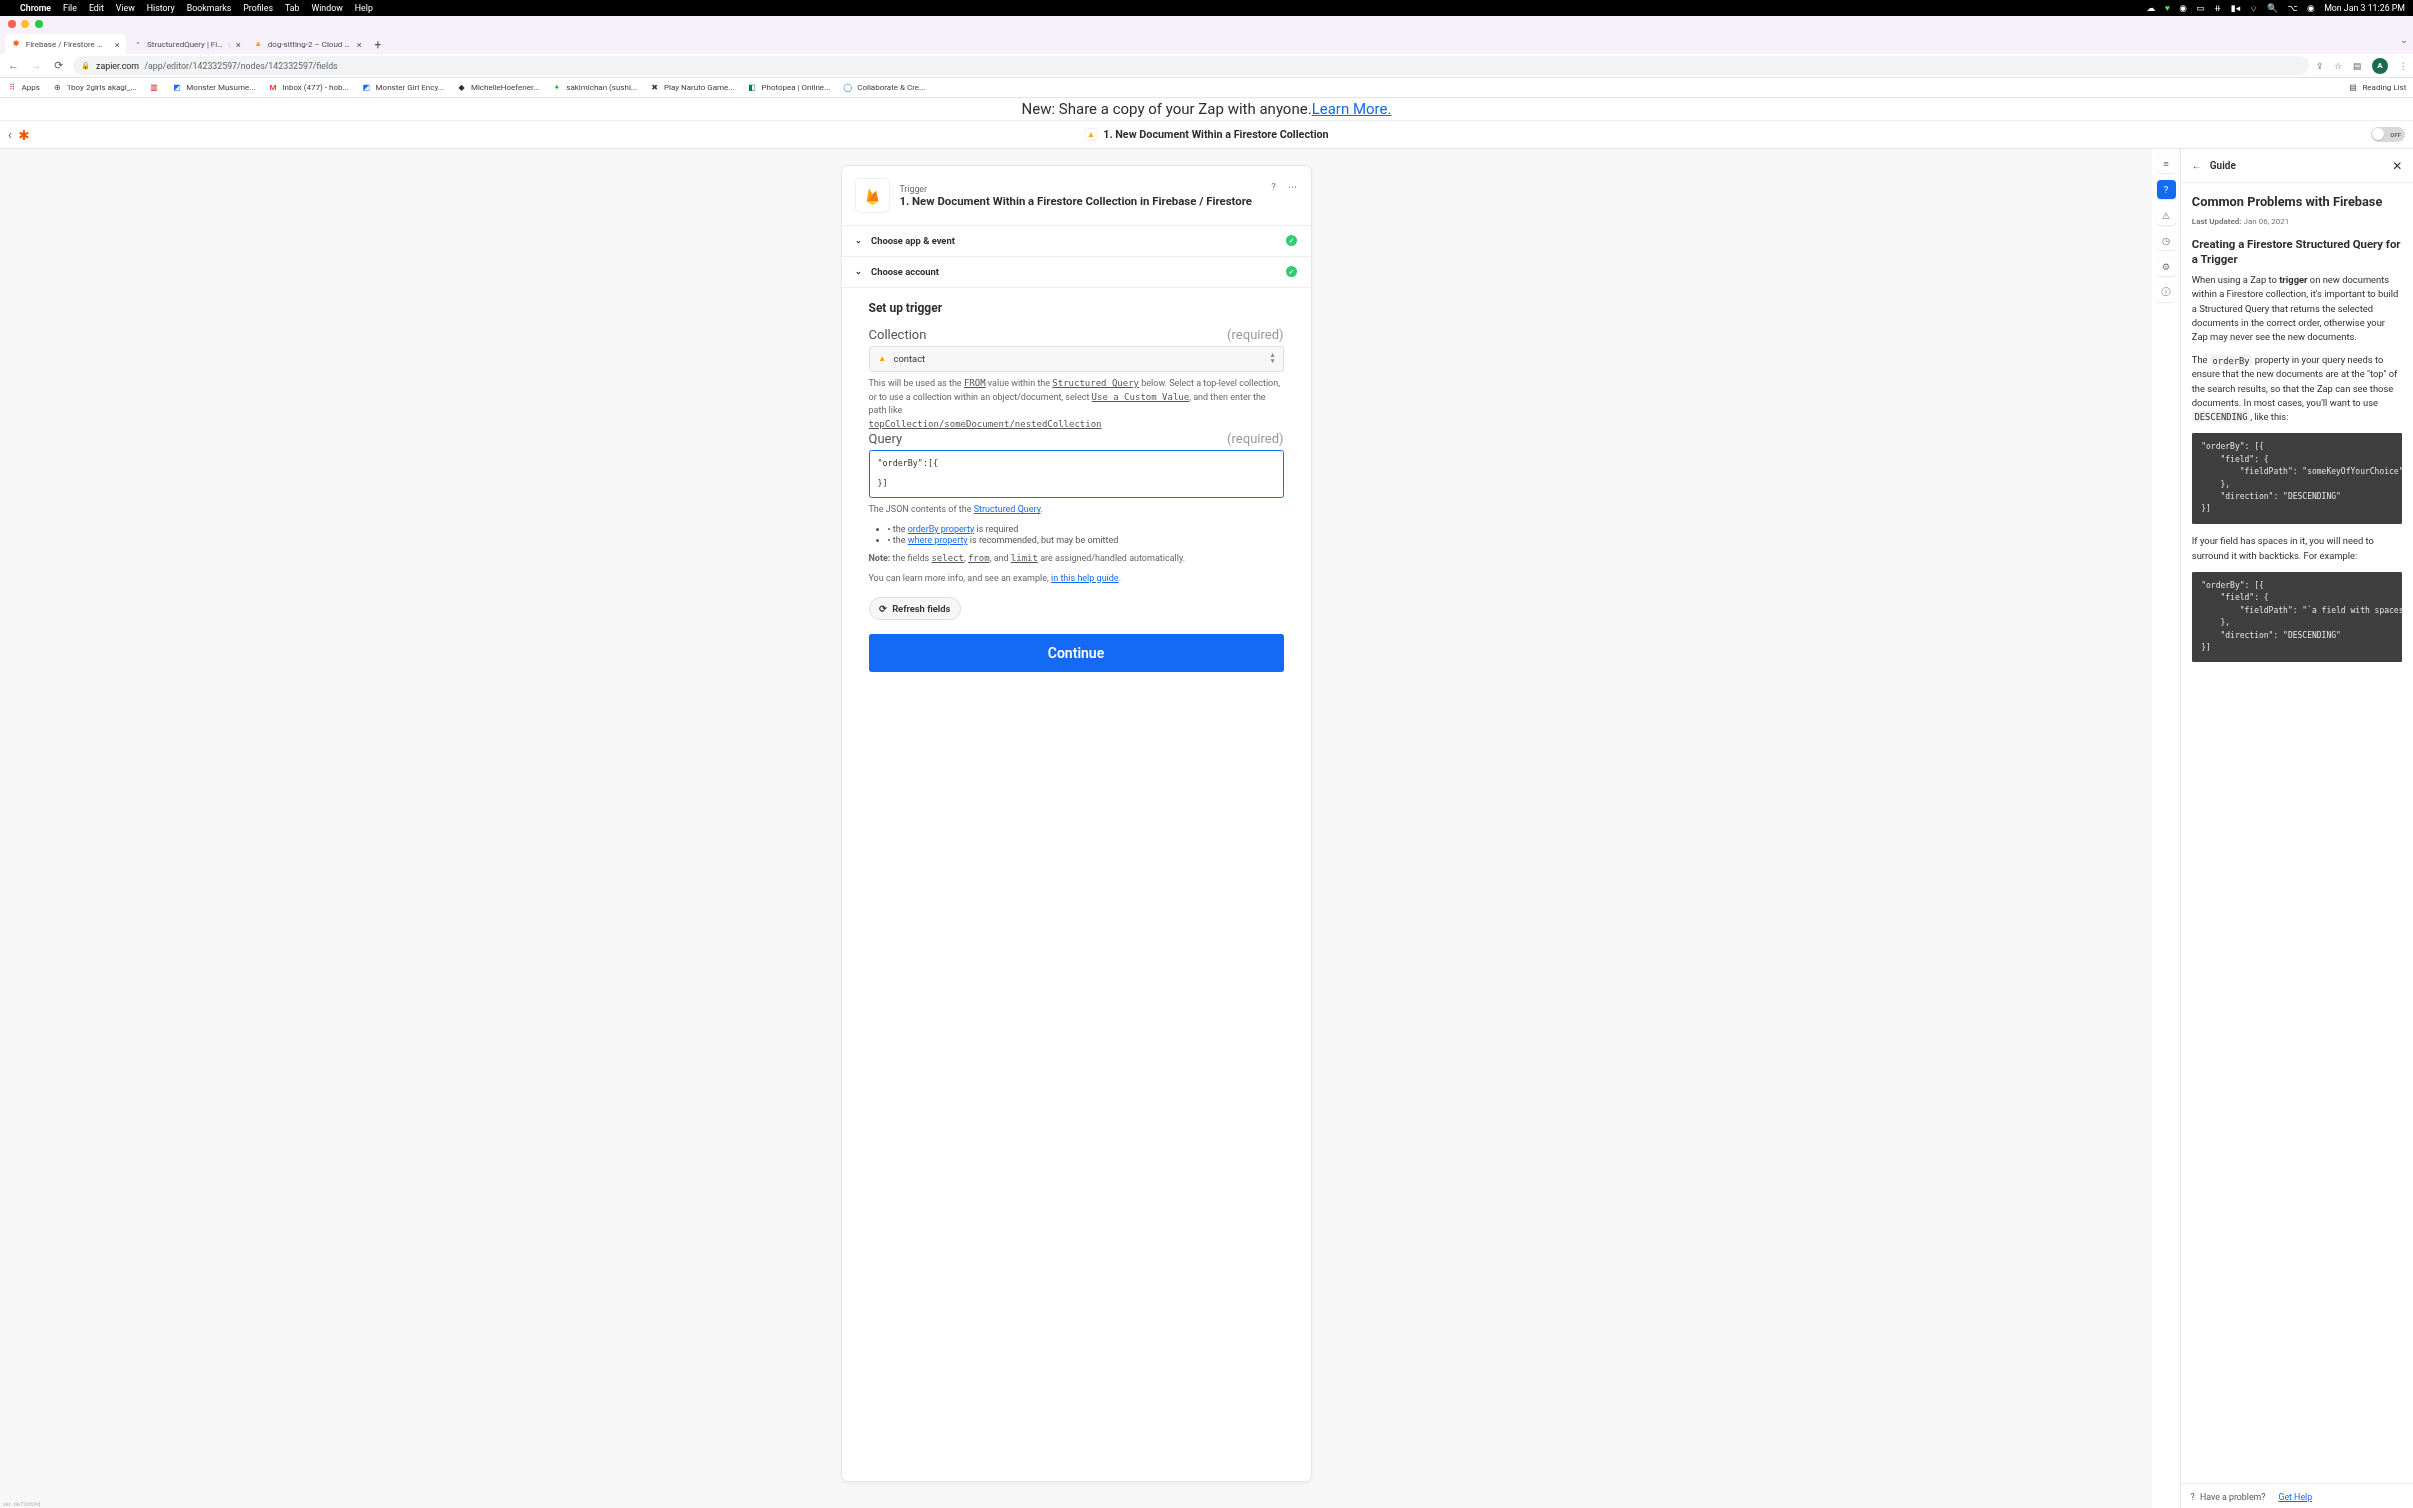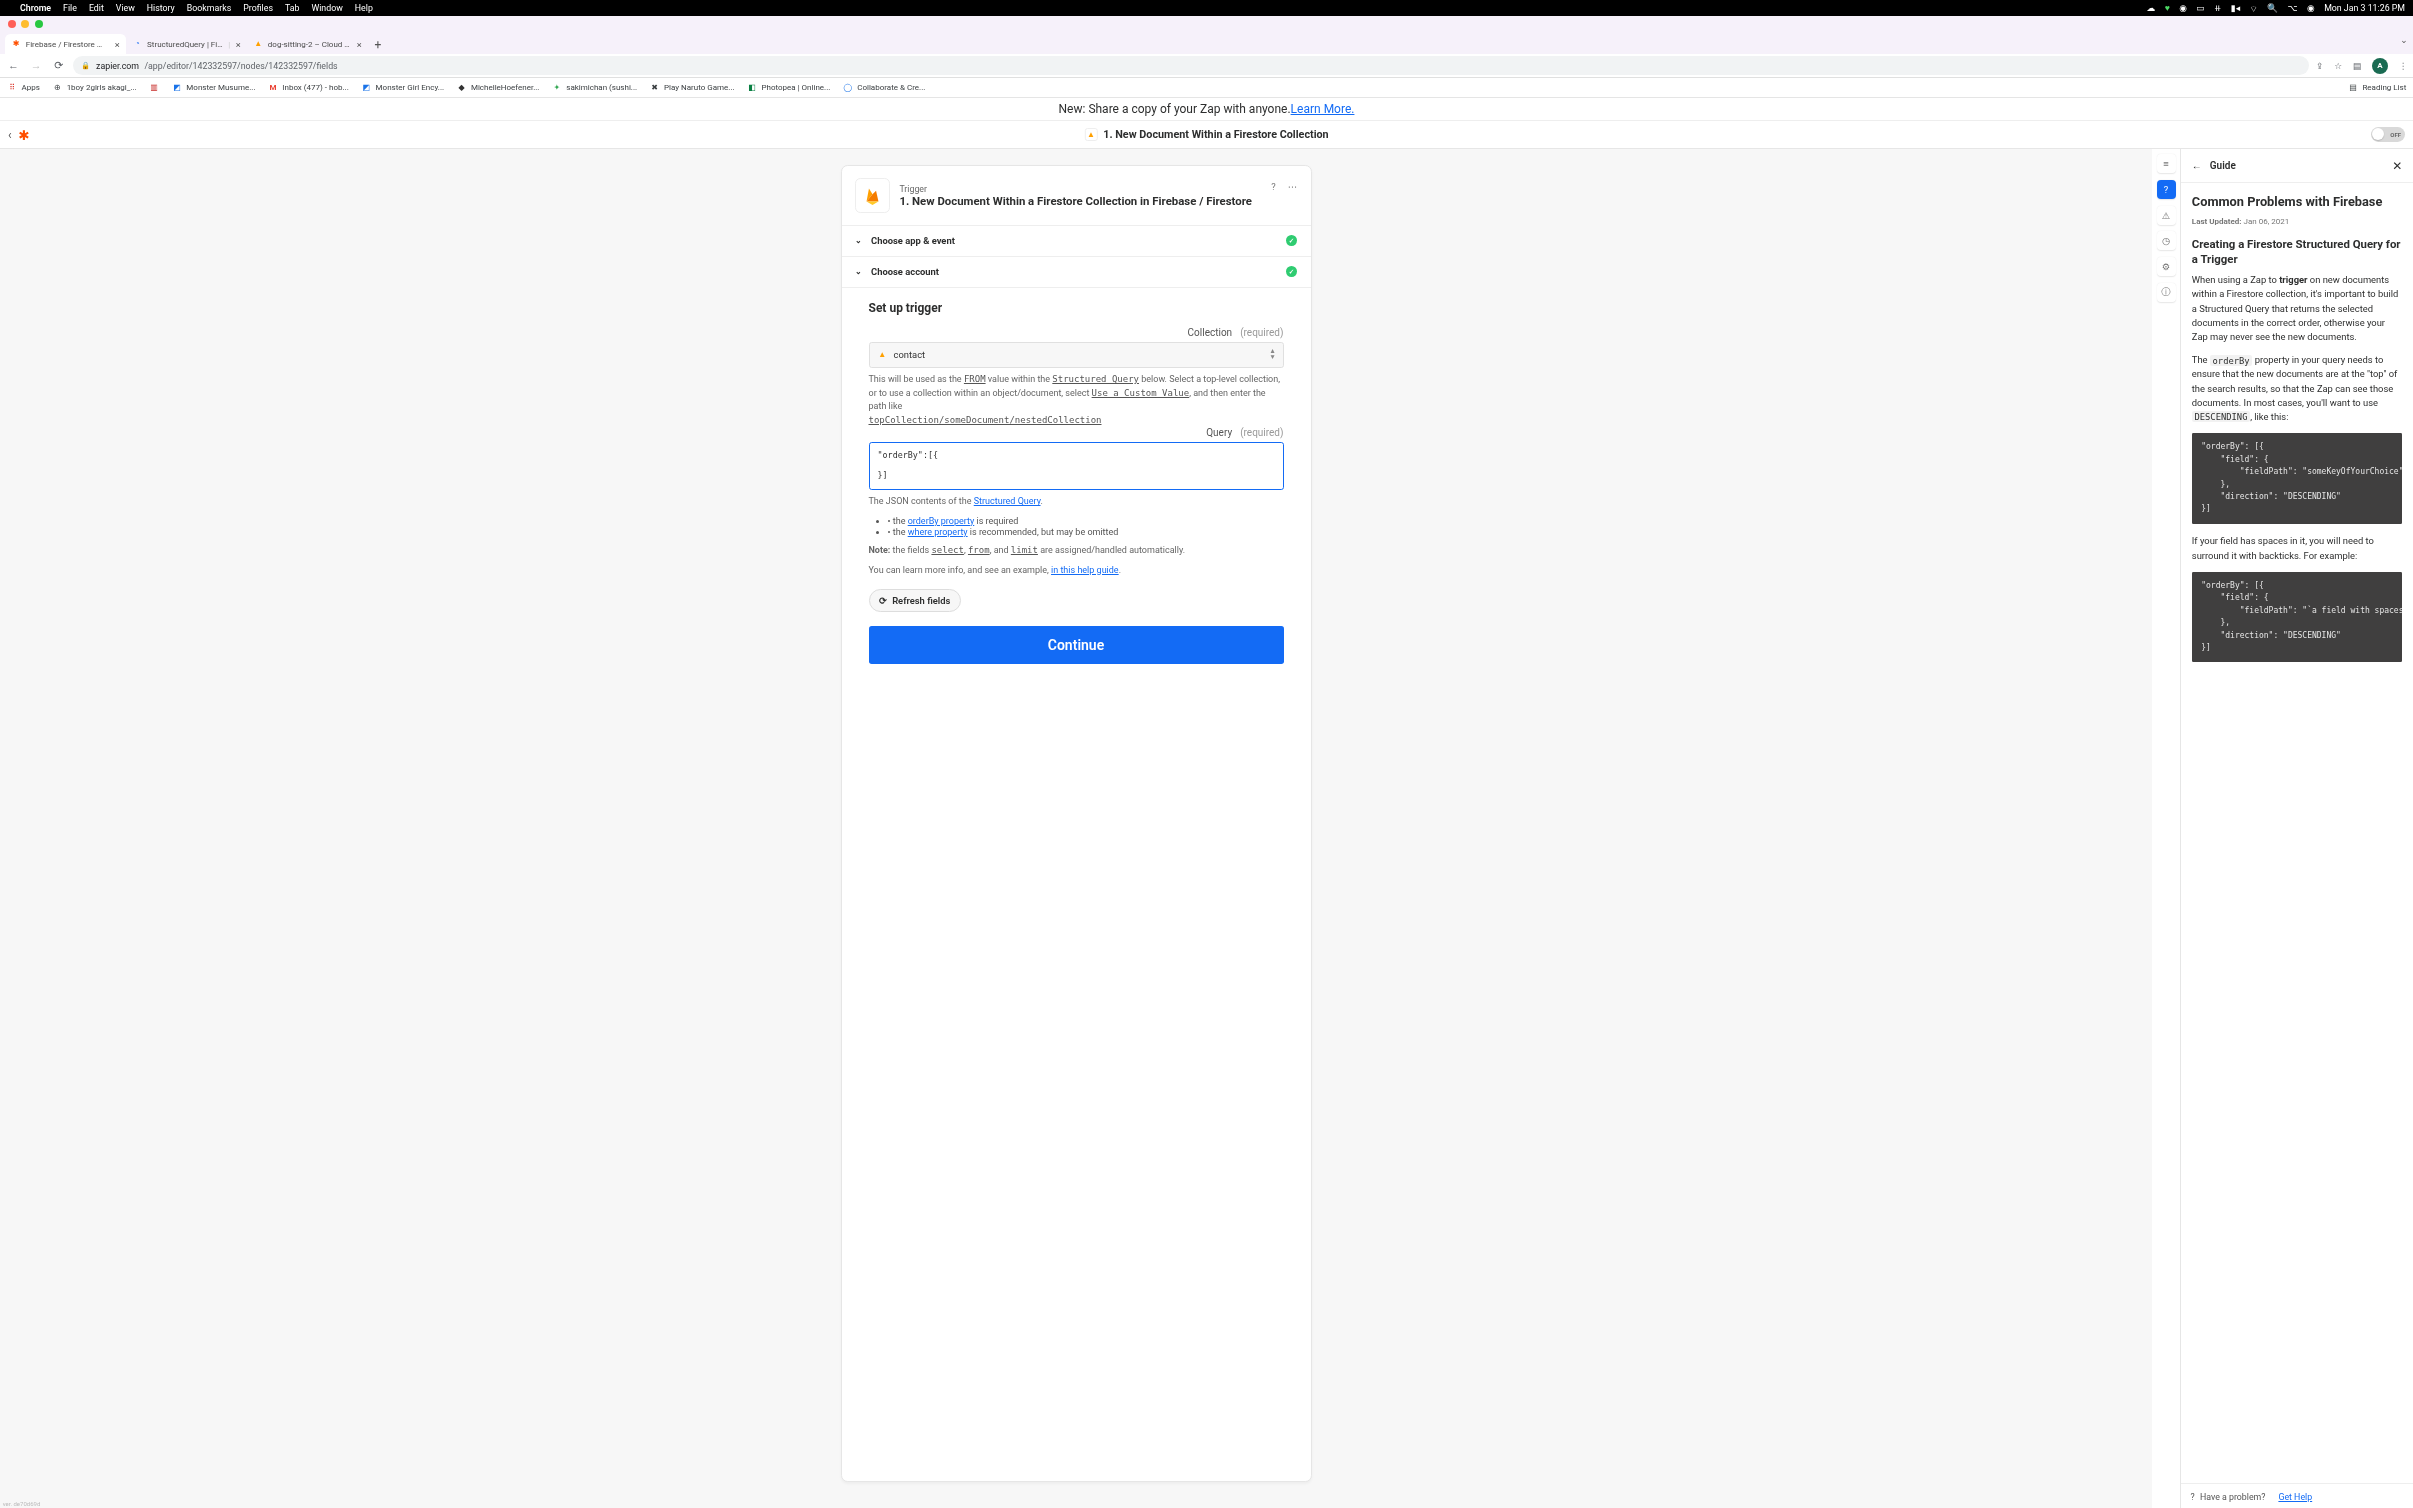--- a/index.html
+++ b/index.html
@@ -39,21 +39,21 @@
 .addr .righticons { display: flex; gap: 10.8px; align-items:center; color:#5f6368; }
 .avatar-circle { width: 16px; height: 16px; border-radius: 50%; background: #1a6b52; color: #fff; display:flex; align-items:center; justify-content:center; font-size: 8px; font-weight:600; }
 
 
 .bkbar { height: 20px; background: #fff; border-bottom: 0.7px solid #e5e5e5; display:flex; align-items:center; padding: 0 6.7px; gap: 12px; font-size: 8px; color: #3c4043; }
 .bkbar .bk { display:flex; align-items:center; gap:4px; white-space:nowrap; }
 .bkbar .bk .bkicon { width:10.8px; height:10.8px; display:flex; align-items:center; justify-content:center; font-size:8px; }
 .bkbar .spacer { flex:1; }
 
 
-.banner { height: 23px; display:flex; align-items:center; justify-content:center; border-bottom:0.7px solid #eee; font-size: 12px; color:#2d2e2e; }
+.banner { height: 23px; display:flex; align-items:center; justify-content:center; border-bottom:0.7px solid #eee; font-size: 15px; color:#2d2e2e; }
 .banner a { color: #136bf5; text-decoration: underline; }
 
 
 .zapbar { height: 28px; display:flex; align-items:center; padding: 0 8px; border-bottom:0.7px solid #e6e6e6; position:relative; }
 .zapbar .left { display:flex; gap:6.7px; align-items:center; font-size:10.8px; color:#555; }
 .zapbar .center { position:absolute; left:50%; transform:translateX(-50%); display:flex; align-items:center; gap:5.4px; font-weight:700; font-size:10.8px; }
 .zapbar .right { position:absolute; right:8px; display:flex; align-items:center; }
 .toggle { width: 34px; height: 15px; border-radius: 7.4px; background: #d9d9d9; position:relative; display:flex; align-items:center; justify-content:flex-end; padding-right:4px; font-size:6px; font-weight:700; color:#666; }
 .toggle::before { content:""; position:absolute; left:1.3px; top:1.3px; width:12px; height:12px; background:#fff; border-radius:50%; box-shadow:0 0.7px 1.3px rgba(0,0,0,.2); }
 
@@ -67,21 +67,21 @@
 .card-header .eyebrow { font-size:8.8px; color:#666; }
 .card-header .title { font-size:11.4px; font-weight:700; color:#2d2e2e;text-align:center; }
 .card-header .actions { position:absolute; right:13.5px; top:15px; display:flex; gap:12px; color:#777; font-size:9.4px; }
 
 .section-row { display:flex; align-items:center; padding: 9.4px 13.5px; border-top:0.7px solid #eee; font-size:9.4px; font-weight:700; gap:6.7px; position:relative; }
 .section-row .chevron { width:9.4px; font-size:8px; }
 .section-row .check { position:absolute; right:13.5px; width:10.8px; height:10.8px; background:#2fcc71; border-radius:50%; display:flex; align-items:center; justify-content:center; color:#fff; font-size:6.7px; }
 
 .form-area { padding: 13.5px 27px 17.5px; border-top:0.7px solid #eee; }
 .form-area h2 { font-size:12px; font-weight:700; margin-bottom: 12px; }
-.field-label-row { display:flex; justify-content:flex-end; font-size:10px; color:#555; margin-bottom:4px;gap:8px; }
+.field-label-row { display:flex; justify-content:space-between; font-size:13px; color:#555; margin-bottom:4px; }
 .field-label-row .req { color:#999; }
 .select-box { height:25.6px; border:0.7px solid #e0e0e0; background:#f7f7f7; border-radius:2.7px; display:flex; align-items:center; padding:0 6.7px; gap:5.4px; color:#333; font-size:9.4px; position:relative; }
 .select-box .selicon { width:12px; height:12px; display:flex; align-items:center; justify-content:center; font-size:8px; }
 .select-box .sort { position:absolute; right:6.7px; color:#888; font-size:6.7px; line-height:5.4px; display:flex; flex-direction:column; }
 .help { font-size:9px; color:#666; margin-top:5.4px; line-height:1.5; }
 .help code, code.inline { font-family: ui-monospace, Menlo, monospace; color:#555;text-decoration:underline; }
 
 .query-box { border:1.3px solid #136bf5; border-radius:2.7px; padding: 6.7px 8px; font-family: ui-monospace, Menlo, monospace; font-size:8.4px; color:#333; min-height: 48px; white-space: pre; margin-top:2.7px; outline:none; }
 
 ul.bullets { margin: 6.7px 0 6.7px 19px; font-size:9px; color:#555; }

